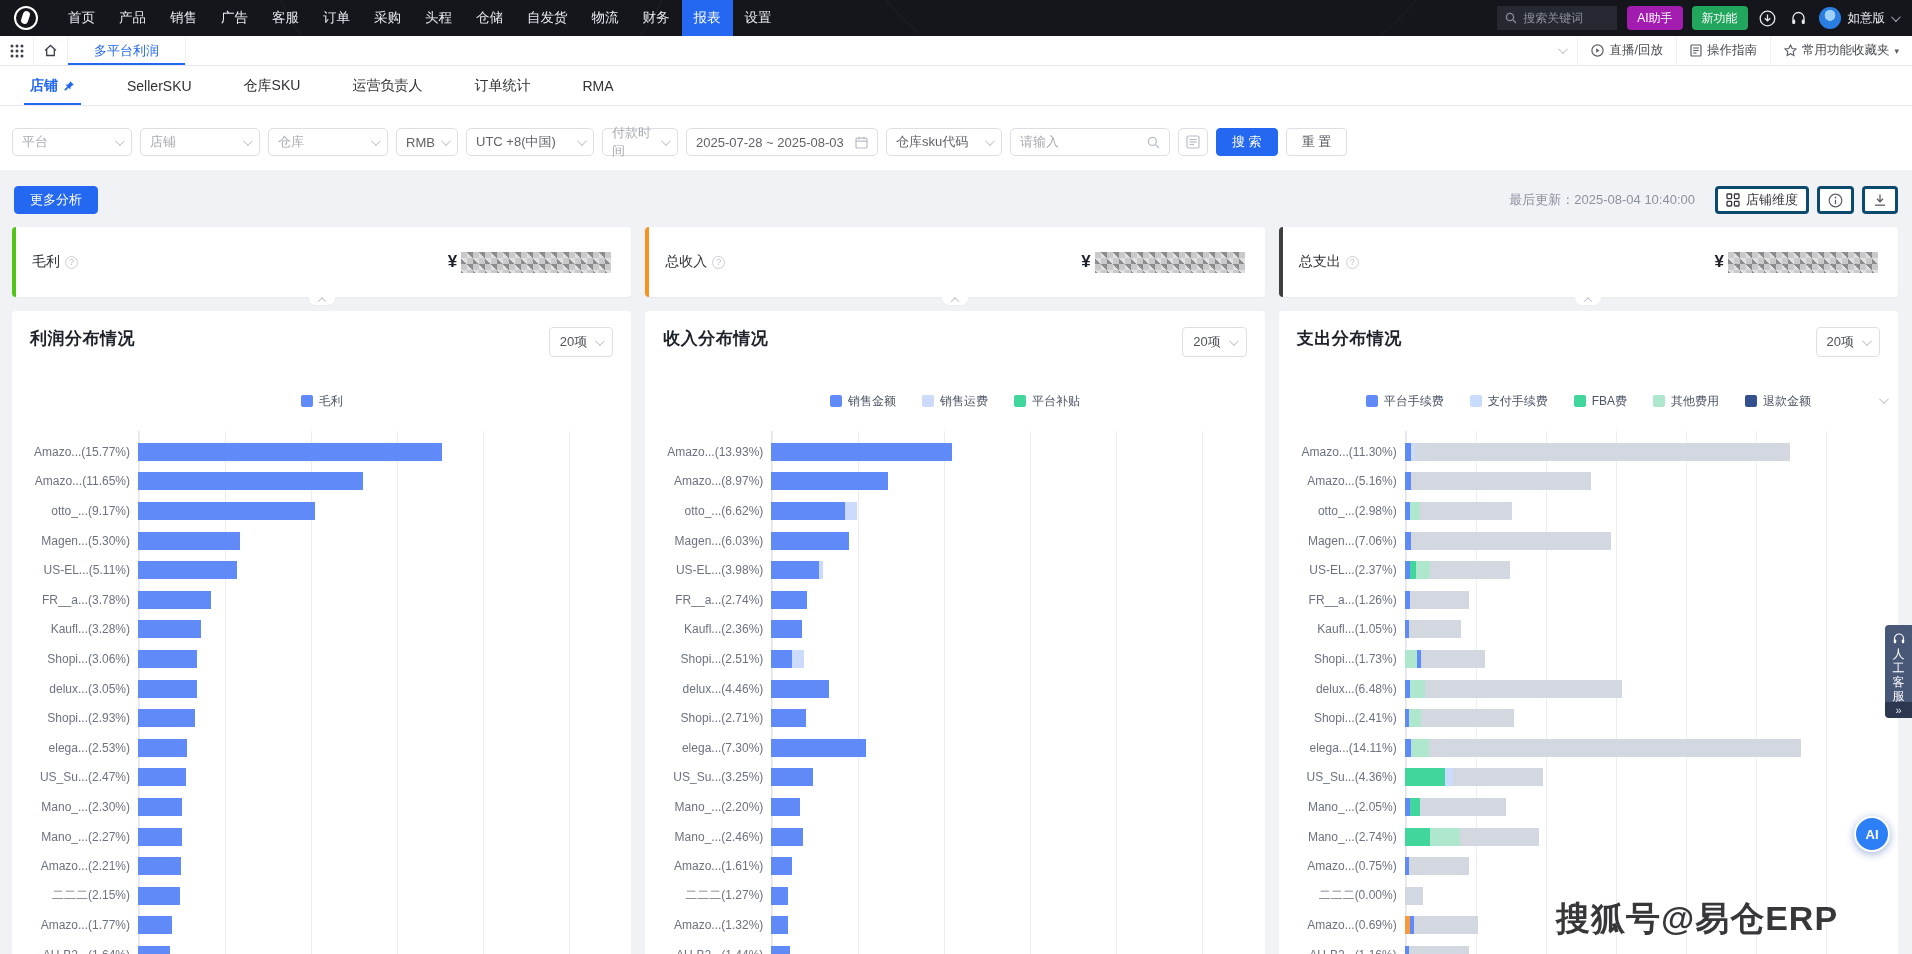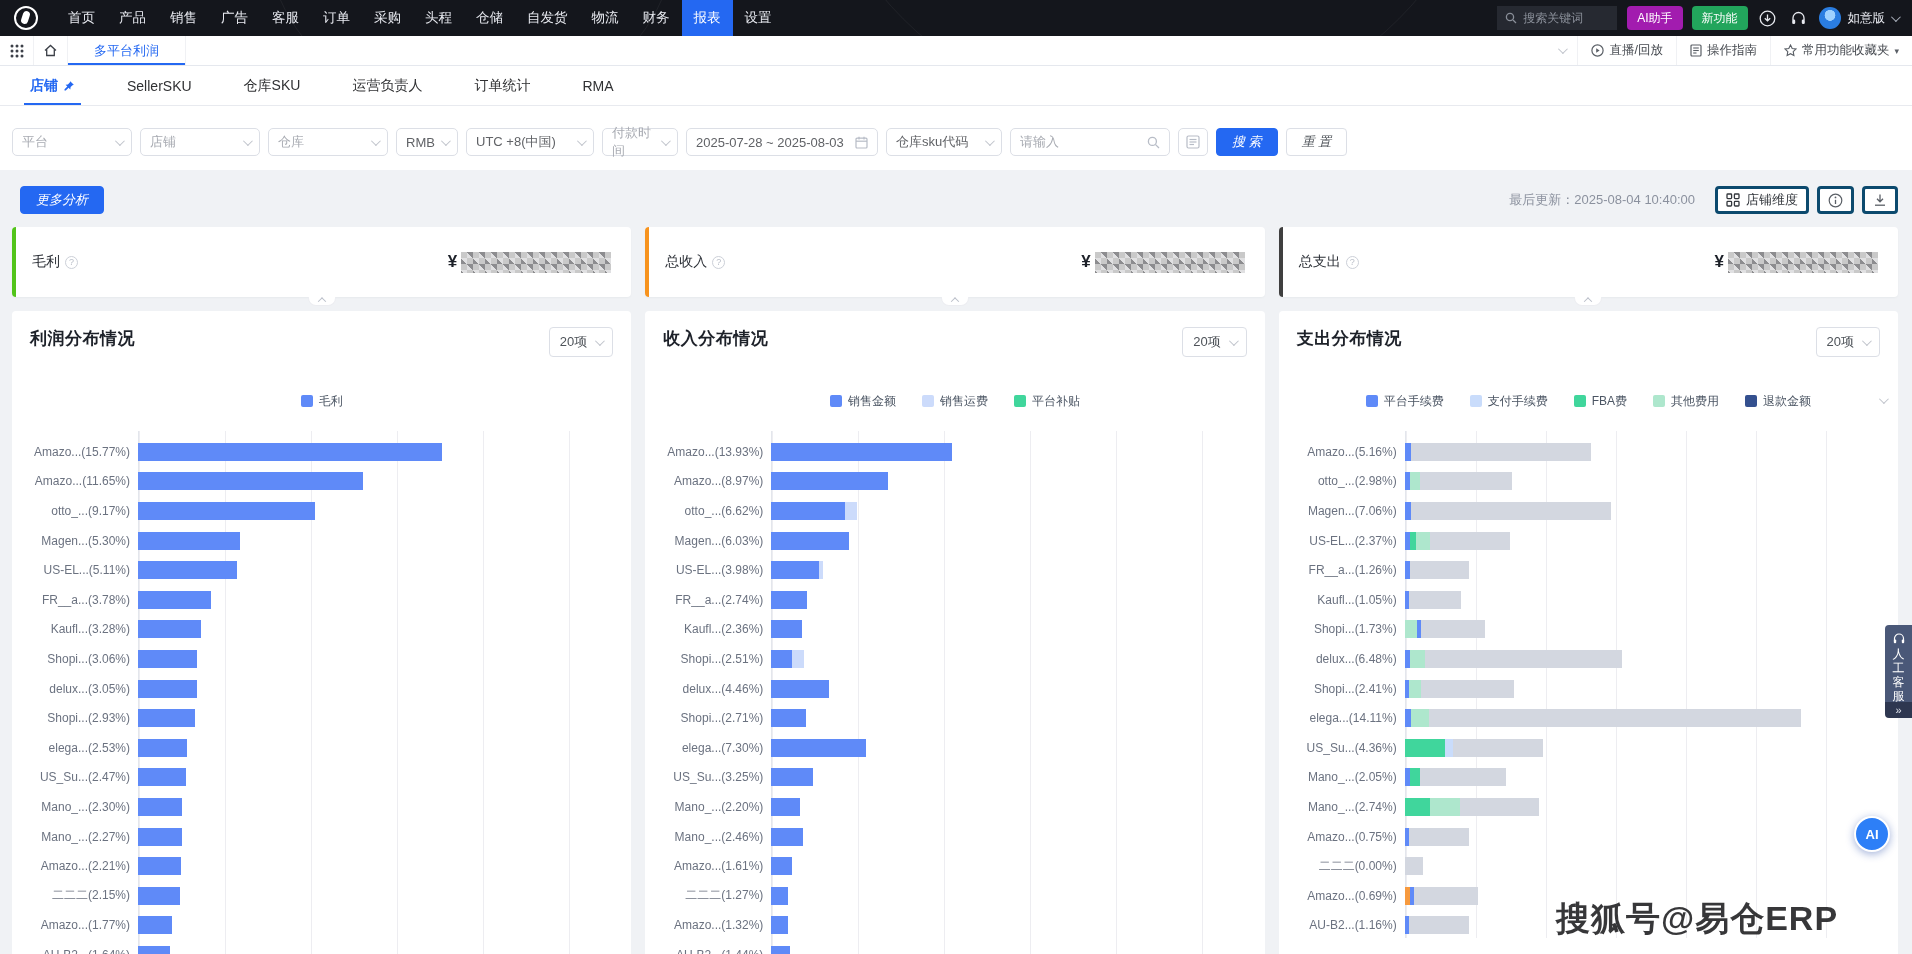--- a/index.html
+++ b/index.html
@@ -43,25 +43,25 @@
   .subtab { position:relative; margin-right:52px; display:flex; align-items:center; gap:5px; font-size:14px; color:#303133; cursor:pointer; white-space:nowrap; }
   .subtab.active { color:#2468f2; font-weight:bold; }
   .subtab.active::after { content:""; position:absolute; left:-6px; right:-6px; bottom:0; height:2px; background:#2468f2; }
   
   .filterbar { background:#fff; padding:22px 12px 14px 12px; display:flex; align-items:center; gap:8px; }
   .fctl { height:28px; border:1px solid #dcdfe6; border-radius:5px; background:#fff; display:flex; align-items:center;
     padding:0 9px; font-size:13px; color:#606266; gap:6px; }
   .fctl .ph { color:#a8abb2; } .fctl .grow { flex:1; }
   .w-plat{width:120px;} .w-shop{width:120px;} .w-wh{width:120px;gap:28px;} .w-cur{width:62px;} .w-tz{width:128px;}
   .w-pay{width:76px;} .w-date{width:192px;} .w-sku{width:116px;} .w-inp{width:160px;} .w-icobtn{width:30px;justify-content:center;padding:0;}
-  .btn { height:28px; border-radius:4px; padding:0 15px; font-size:13px; display:flex; align-items:center; cursor:pointer; white-space:nowrap;font-style:italic; }
+  .btn { height:28px; border-radius:4px; padding:0 15px; font-size:13px; display:flex; align-items:center; cursor:pointer; white-space:nowrap; }
   .btn-primary { background:#2468f2; color:#fff; border:1px solid #2468f2; }
   .btn-plain { background:#fff; color:#4e5359; border:1px solid #dcdfe6; }
   
-  .actionrow { display:flex; align-items:center; padding:16px 14px 0 20px; }
+  .actionrow { display:flex; align-items:center; padding:16px 14px 0 14px; }
   .actionrow .spacer{flex:1;}
   .lastupd { font-size:13px; color:#8b919e; margin-right:12px; }
   .sqbtn { height:28px; min-width:30px; background:#fff; border:3px solid #0c4a6e; border-radius:4px;
     display:flex; align-items:center; justify-content:center; gap:6px; font-size:13px; color:#33373d; padding:0 8px; margin-left:8px; cursor:pointer; }
   
   .cards { display:grid; grid-template-columns:1fr 1fr 1fr; gap:14px; padding:13px 14px 0 12px; }
   .card { position:relative; background:#fff; border-radius:4px; height:70px; display:flex; align-items:center;
     padding:0 20px; box-shadow:0 1px 2px rgba(30,40,60,.04); }
   .card::before { content:""; position:absolute; left:0; top:0; bottom:0; width:4px; border-radius:4px 0 0 4px; background:var(--accent); }
   .card-title { font-size:14px; color:#2b2f36; display:flex; align-items:center; gap:5px; }
@@ -676,20 +676,28 @@
         </div>
         <div class="legend-item">
           <span class="lg-mark" style="background: rgb(52, 80, 143);"></span>
           <span>退款金额</span>
         </div>
         <span class="lg-ovf"><i class="caret"></i></span>
       </div>
       <div class="rows">
         <div class="gridlay" style="--ggap: 70px;"></div>
         <div class="crow">
+          <span class="clabel">Amazo...(11.30%)</span>
+          <div class="cbar">
+            <span class="cseg" style="width: 6px; background: rgb(95, 138, 248);"></span>
+            <span class="cseg" style="width: 4px; background: rgb(201, 220, 251);"></span>
+            <span class="cseg" style="width: 375px; background: rgb(211, 215, 224);"></span>
+          </div>
+        </div>
+        <div class="crow">
           <span class="clabel">Amazo...(5.16%)</span>
           <div class="cbar">
             <span class="cseg" style="width: 6px; background: rgb(95, 138, 248);"></span>
             <span class="cseg" style="width: 180px; background: rgb(211, 215, 224);"></span>
           </div>
         </div>
         <div class="crow">
           <span class="clabel">otto_...(2.98%)</span>
           <div class="cbar">
             <span class="cseg" style="width: 5px; background: rgb(95, 138, 248);"></span>

